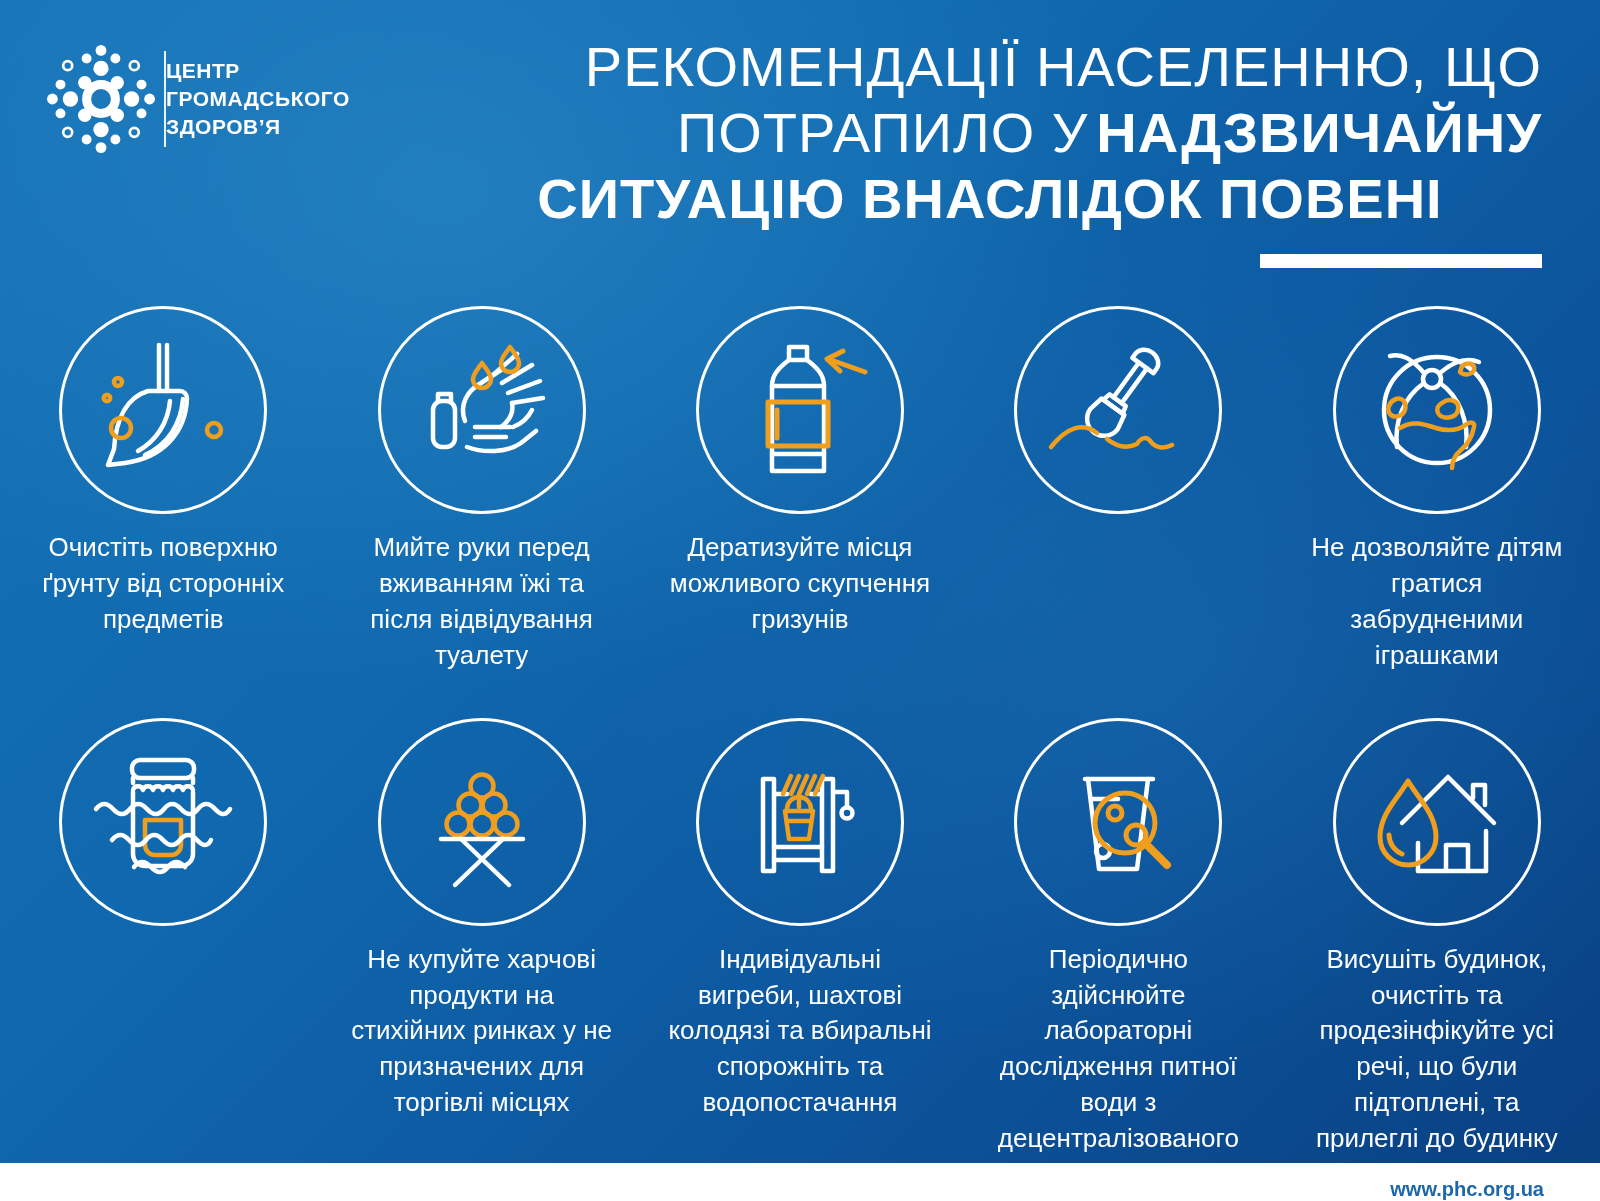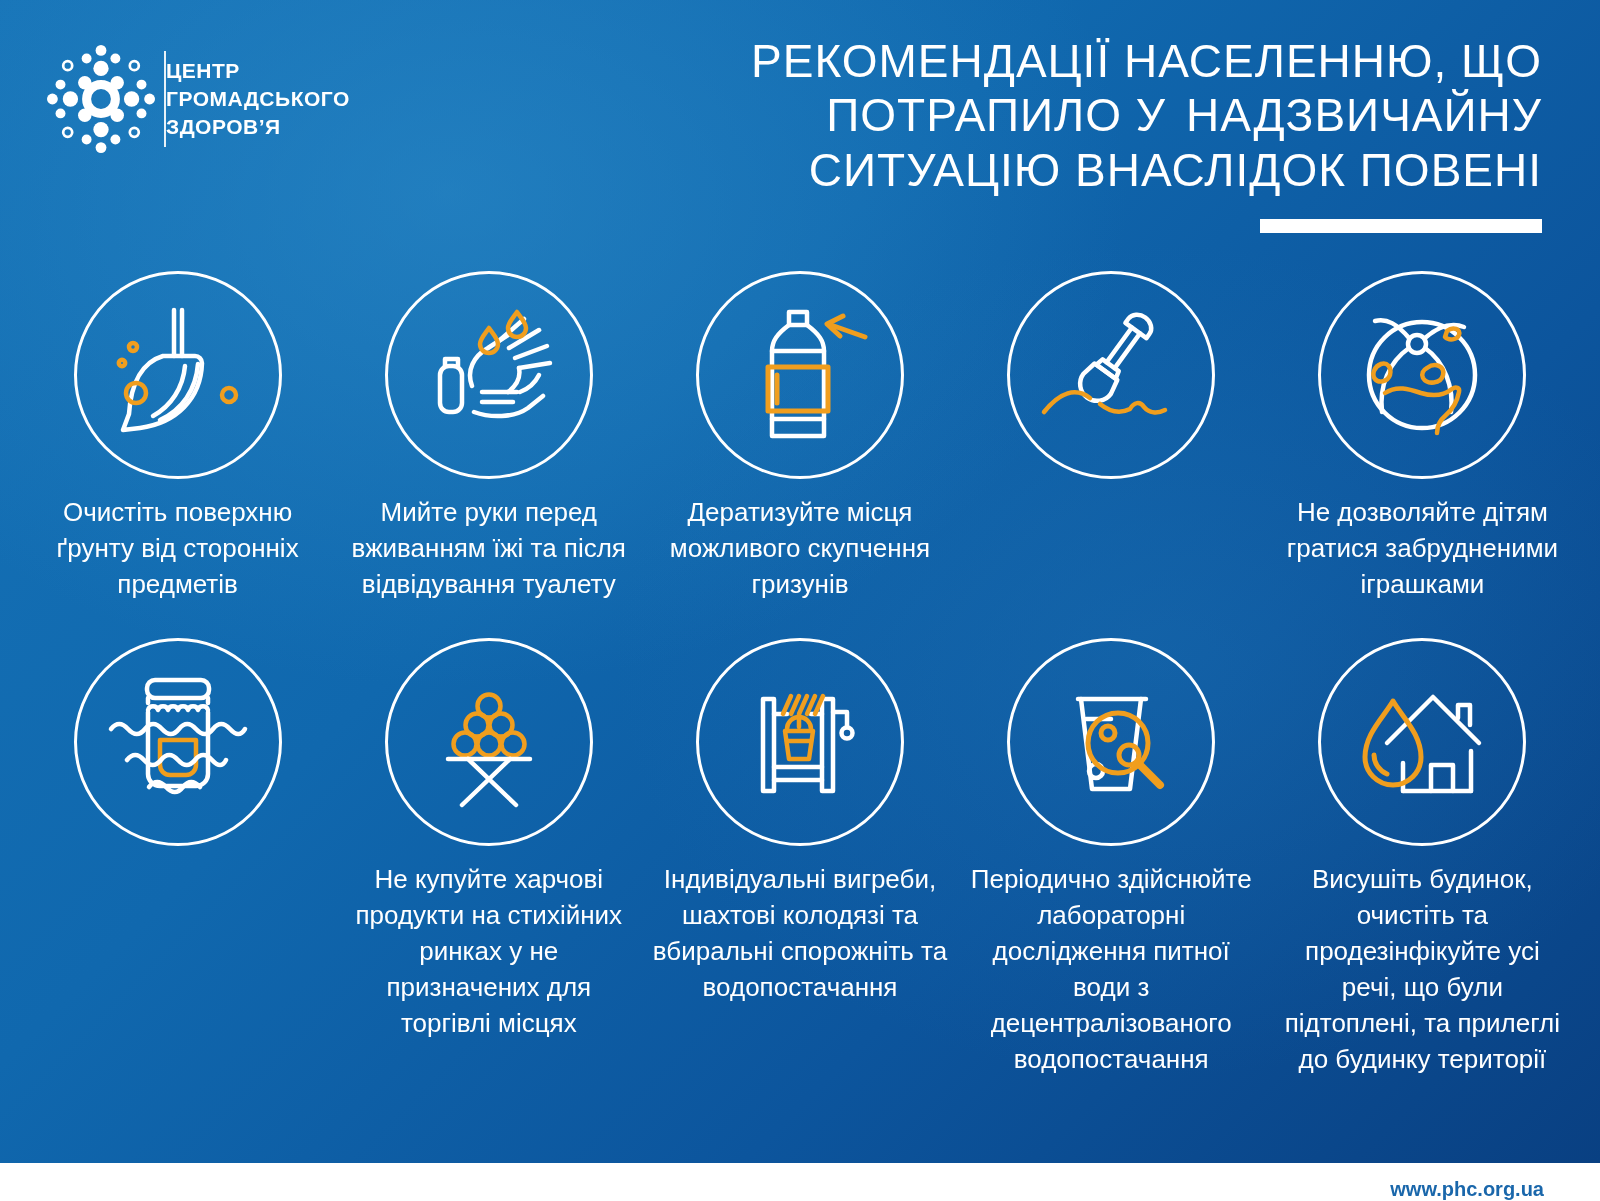--- a/index.html
+++ b/index.html
@@ -11,27 +11,27 @@
       radial-gradient(900px 700px at 72% 55%, rgba(36,126,190,.28), rgba(36,126,190,0) 60%),
       linear-gradient(135deg,#1673b7 0%,#1068ae 38%,#0c559d 68%,#093f81 100%);
   }
   
   .header{display:flex;align-items:flex-start;padding:30px 58px 0 38px;}
   .brand{display:flex;align-items:center;width:400px;flex:0 0 auto;margin-top:6px;}
   .brand svg{display:block;}
   .brand-divider{width:2px;height:96px;background:rgba(255,255,255,.9);}
   .brand-name{color:#fff;font-weight:bold;font-size:21px;line-height:1.33;letter-spacing:.5px;}
   .title-wrap{flex:1;text-align:right;color:#fff;margin-top:4px;}
-  .t-line{font-size:46px;line-height:1.18;letter-spacing:1px;white-space:nowrap;}
+  .t-line{font-size:56px;line-height:1.18;letter-spacing:1px;white-space:nowrap;}
   .t-light{font-weight:200;}
-  .t-bold{font-weight:400;}
-  .t-sp{margin-right:20px;}
+  .t-bold{font-weight:700;text-align:center;}
+  .t-sp{margin-right:8px;}
   .title-underline{display:inline-block;width:282px;height:14px;background:#fff;margin-top:22px;}
   
-  .grid{display:grid;grid-template-columns:repeat(5,1fr);column-gap:8px;row-gap:36px;padding:34px 26px 0;}
+  .grid{display:grid;grid-template-columns:repeat(5,1fr);column-gap:8px;row-gap:36px;padding:34px 26px 0;gap:44px;}
   .cell{display:flex;flex-direction:column;align-items:center;}
   .ring{width:202px;height:202px;border:3px solid #fff;border-radius:50%;
         display:flex;align-items:center;justify-content:center;flex:0 0 auto;}
   .caption{margin:16px 4px 0;color:#fff;font-size:26px;line-height:1.38;text-align:center;
            font-weight:300;max-width:304px;}
   
   .footer{position:absolute;left:0;bottom:0;width:1600px;height:38px;background:#fff;
           display:flex;align-items:flex-end;justify-content:flex-end;padding-right:56px;box-sizing:border-box;}
   .footer-link{color:#1a67ab;font-weight:bold;font-size:20px;text-decoration:none;}
   

